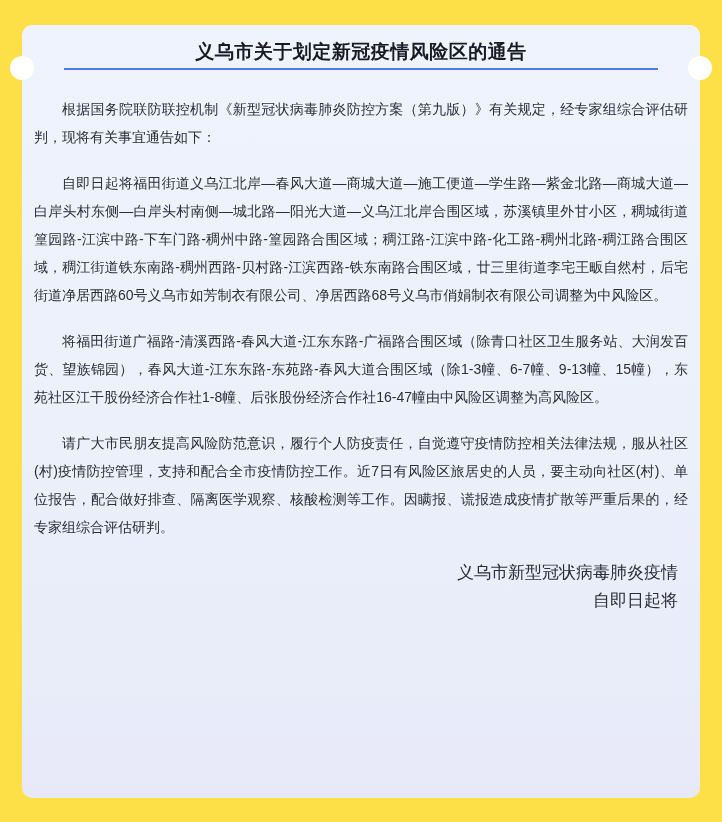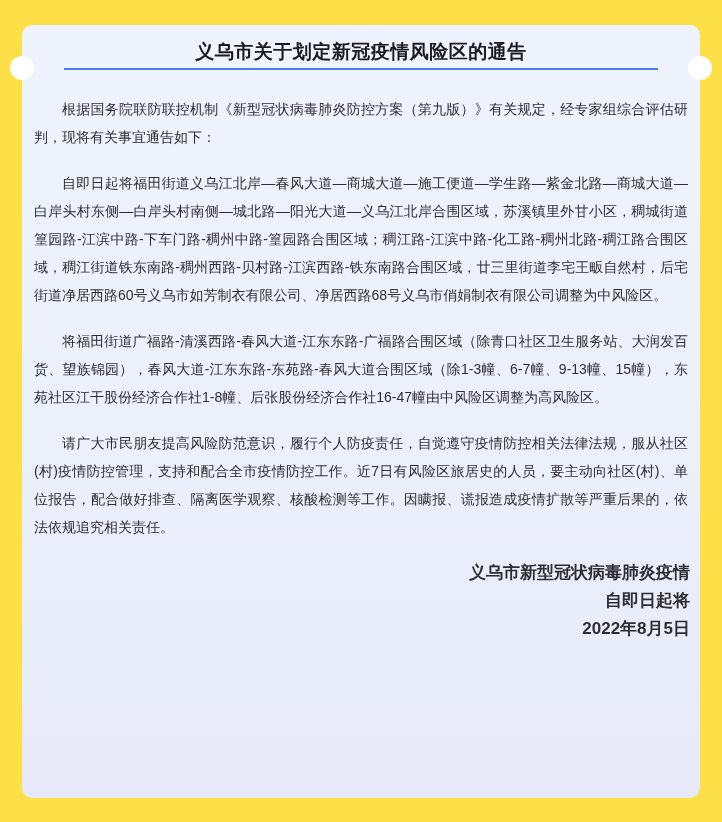--- a/index.html
+++ b/index.html
@@ -61,45 +61,43 @@
   }
   .content p {
     margin: 0 0 18px 0;
     text-indent: 2em;
   }
   .content .b {
     font-weight: 400;
   }
   .signature {
     margin-top: 14px;
-    padding-right: 10px;
+    padding-right: 22px;
     text-align: right;
     color: #2d2d35;
     font-size: 17px;
     line-height: 28px;
-    font-weight: bold;
   }
 </style>
 </head>
 <body>
 
 <div class="page">
   <div class="card">
     <div class="notch notch-left"></div>
     <div class="notch notch-right"></div>
 
     <h1 class="title">义乌市关于划定新冠疫情风险区的通告</h1>
     <div class="divider"></div>
 
     <div class="content">
         <p><span>根据国务院联防联控机制《新型冠状病毒肺炎防控方案（第九版）》有关规定，经专家组综合评估研判，现将有关事宜通告如下：</span></p>
         <p><span>自即日起将</span><span class="b">福田街道</span><span>义乌江北岸—春风大道—商城大道—施工便道—学生路—紫金北路—商城大道—白岸头村东侧—白岸头村南侧—城北路—阳光大道—义乌江北岸合围区域，</span><span class="b">苏溪镇</span><span>里外甘小区，</span><span class="b">稠城街道</span><span>篁园路-江滨中路-下车门路-稠州中路-篁园路合围区域；稠江路-江滨中路-化工路-稠州北路-稠江路合围区域，</span><span class="b">稠江街道</span><span>铁东南路-稠州西路-贝村路-江滨西路-铁东南路合围区域，</span><span class="b">廿三里街道</span><span>李宅王畈自然村，</span><span class="b">后宅街道</span><span>净居西路60号义乌市如芳制衣有限公司、净居西路68号义乌市俏娟制衣有限公司调整为中风险区。</span></p>
         <p><span>将</span><span class="b">福田街道</span><span>广福路-清溪西路-春风大道-江东东路-广福路合围区域（除青口社区卫生服务站、大润发百货、望族锦园），春风大道-江东东路-东苑路-春风大道合围区域（除1-3幢、6-7幢、9-13幢、15幢），东苑社区江干股份经济合作社1-8幢、后张股份经济合作社16-47幢由中风险区调整为高风险区。</span></p>
-        <p><span>请广大市民朋友提高风险防范意识，履行个人防疫责任，自觉遵守疫情防控相关法律法规，服从社区(村)疫情防控管理，支持和配合全市疫情防控工作。近7日有风险区旅居史的人员，要主动向社区(村)、单位报告，配合做好排查、隔离医学观察、核酸检测等工作。因瞒报、谎报造成疫情扩散等严重后果的，依法依规追究相关责任。</span></p>
+        <p><span>请广大市民朋友提高风险防范意识，履行个人防疫责任，自觉遵守疫情防控相关法律法规，服从社区(村)疫情防控管理，支持和配合全市疫情防控工作。近7日有风险区旅居史的人员，要主动向社区(村)、单位报告，配合做好排查、隔离医学观察、核酸检测等工作。因瞒报、谎报造成疫情扩散等严重后果的，经专家组综合评估研判。</span></p>
       </div>
 
     <div class="signature">
       <div>义乌市新型冠状病毒肺炎疫情</div>
       <div>自即日起将</div>
-      <div>2022年8月5日</div>
     </div>
   </div>
 </div>
 
 </body></html>

